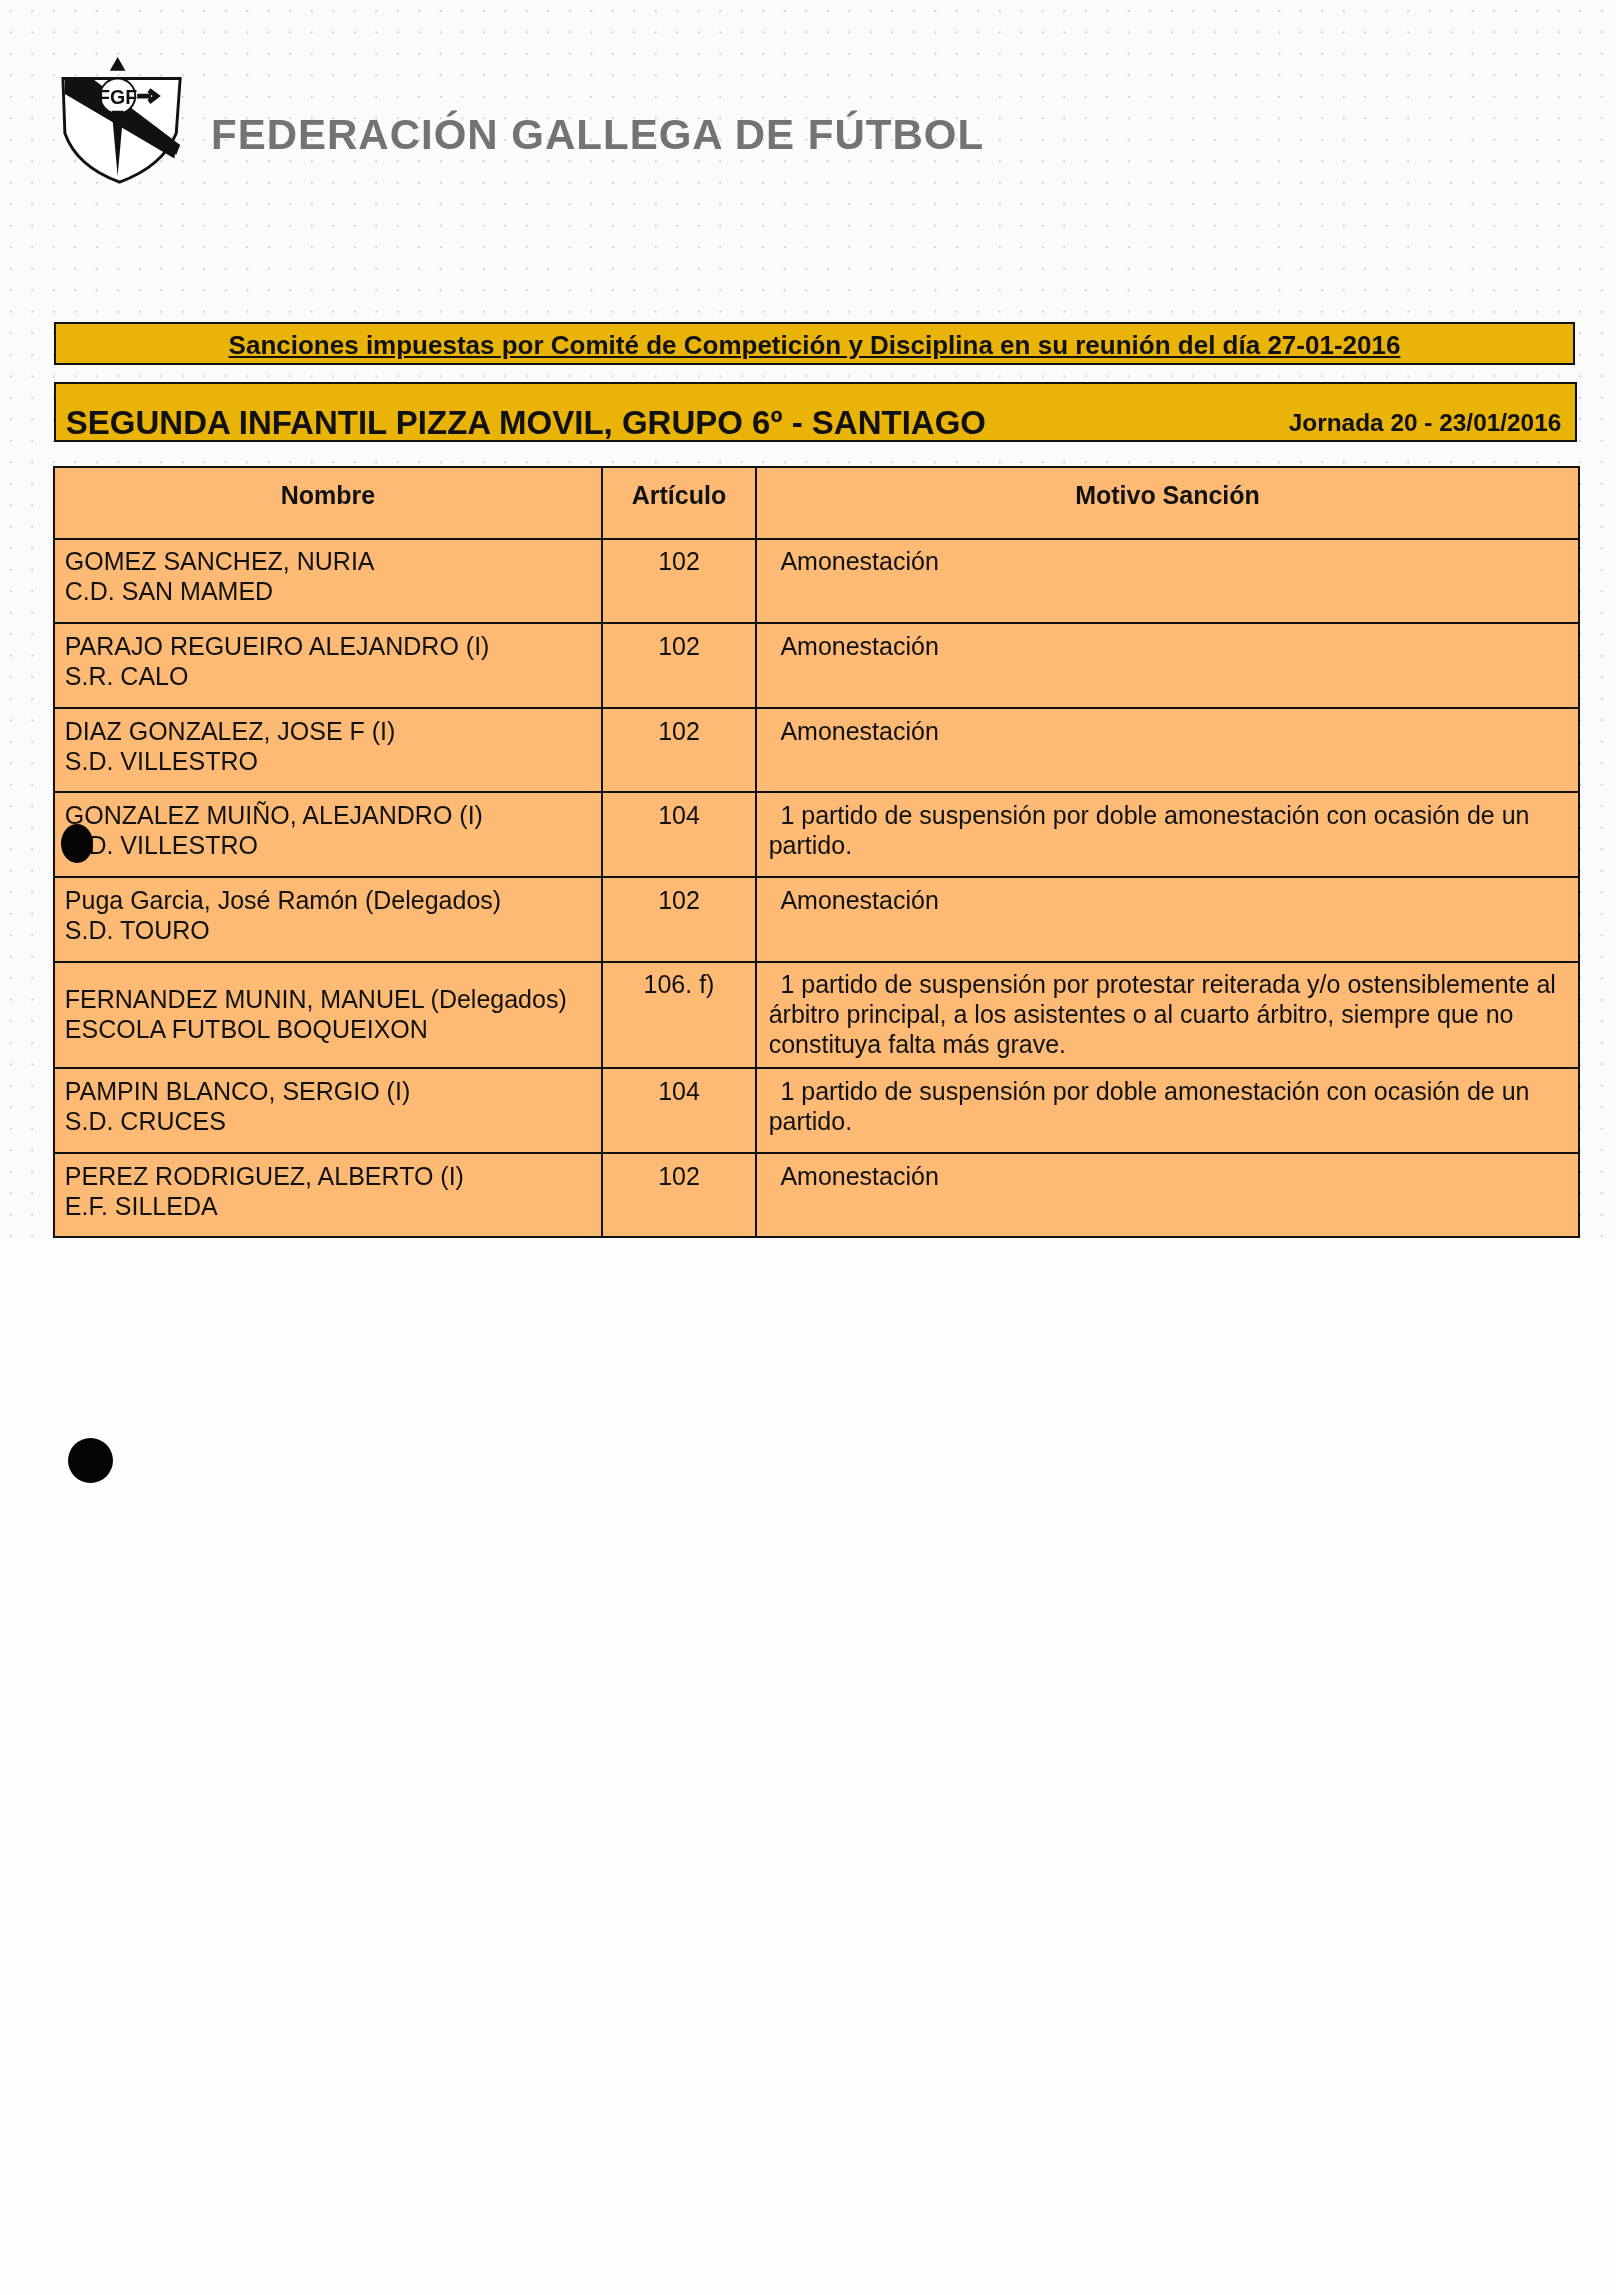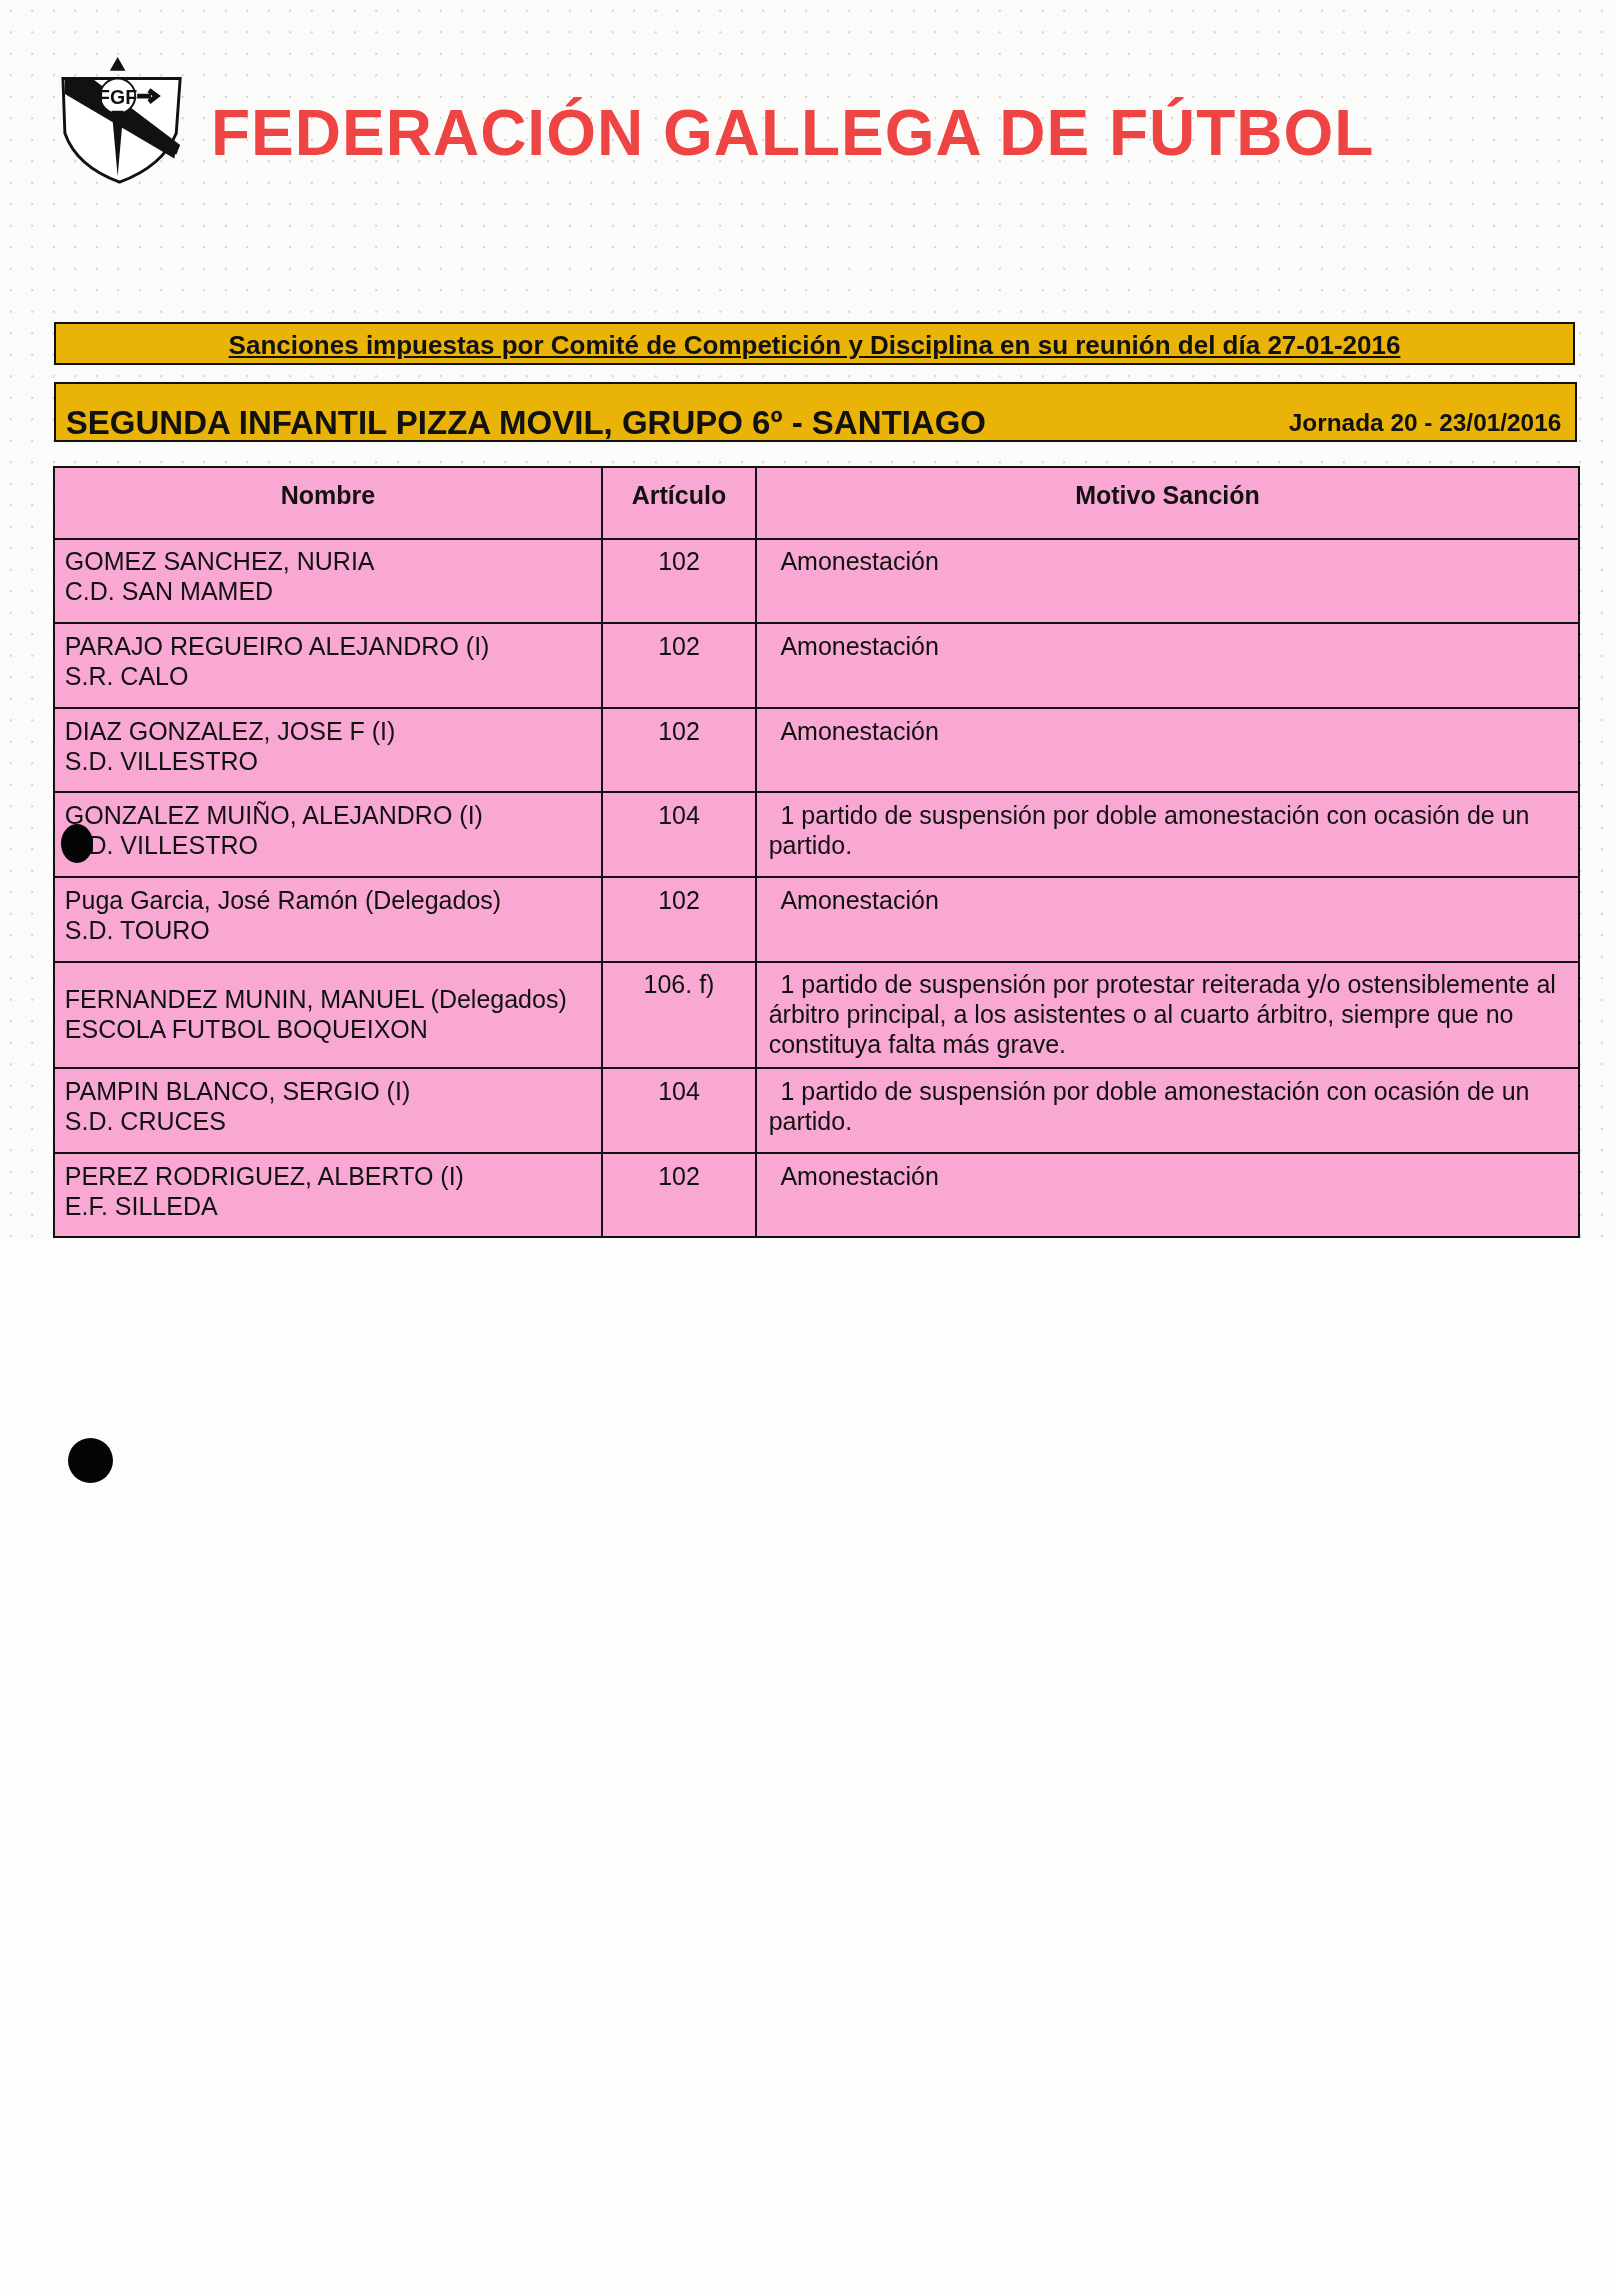--- a/index.html
+++ b/index.html
@@ -11,42 +11,42 @@
       background-image: radial-gradient(#cfcfcf 0.8px, transparent 1.2px);
       background-size: 21.5px 21.5px;
     }
     .page-bg-lower {
       position: absolute; left: 0; top: 1239px; width: 1617px; height: 1057px;
       background: #fdfdfd;
     }
     .header { position: absolute; left: 55px; top: 57px; height: 127px; }
     .logo { position: absolute; left: 0; top: 0; width: 137px; height: 127px; }
     .org-title {
-      position: absolute; left: 156px; top: 39px; white-space: nowrap;
-      font-size: 64px; font-weight: bold; letter-spacing: 1px; color: #ef4444;
+      position: absolute; left: 156px; top: 54px; white-space: nowrap;
+      font-size: 42px; font-weight: bold; letter-spacing: 1px; color: #737373;
     }
     .box {
       position: absolute; border: 2.9px solid #111; background: #eab308;
       box-sizing: border-box;
     }
     .session-box { left: 54px; top: 322px; width: 1521px; height: 43px; }
     .session-text {
       position: absolute; left: 0; right: 0; top: 5.9px; text-align: center;
       font-size: 26px; font-weight: bold; text-decoration: underline;
     }
     .comp-box { left: 54px; top: 382px; width: 1523px; height: 60px; }
     .comp-name {
       position: absolute; left: 9.8px; top: 19.5px; font-size: 33px; font-weight: bold;
     }
     .round {
       position: absolute; right: 13.7px; top: 25px; font-size: 24.4px; font-weight: bold;
     }
     table.sanctions {
       position: absolute; left: 53px; top: 466px; width: 1525px;
-      border-collapse: collapse; table-layout: fixed; background: #f9a8d4; padding-left: 20px;
+      border-collapse: collapse; table-layout: fixed; background: #fdba74; padding-left: 20px;
     }
     table.sanctions th, table.sanctions td {
       border: 2.4px solid #111; vertical-align: top; font-size: 25px;
       line-height: 30px;
     }
     table.sanctions th { font-weight: bold; height: 57px; padding-top: 11.7px; vertical-align: top; }
     th.col-name, th.col-art { border-right: none; }
     th.col-motivo { border-left: none; margin-left: 48px; }
     td.name-cell { padding: 6.8px 9.8px 7.8px 9.8px; height: 68px; margin-left: 46px; }
     td.art-cell { text-align: center; padding: 6.8px 0 0 0; }

